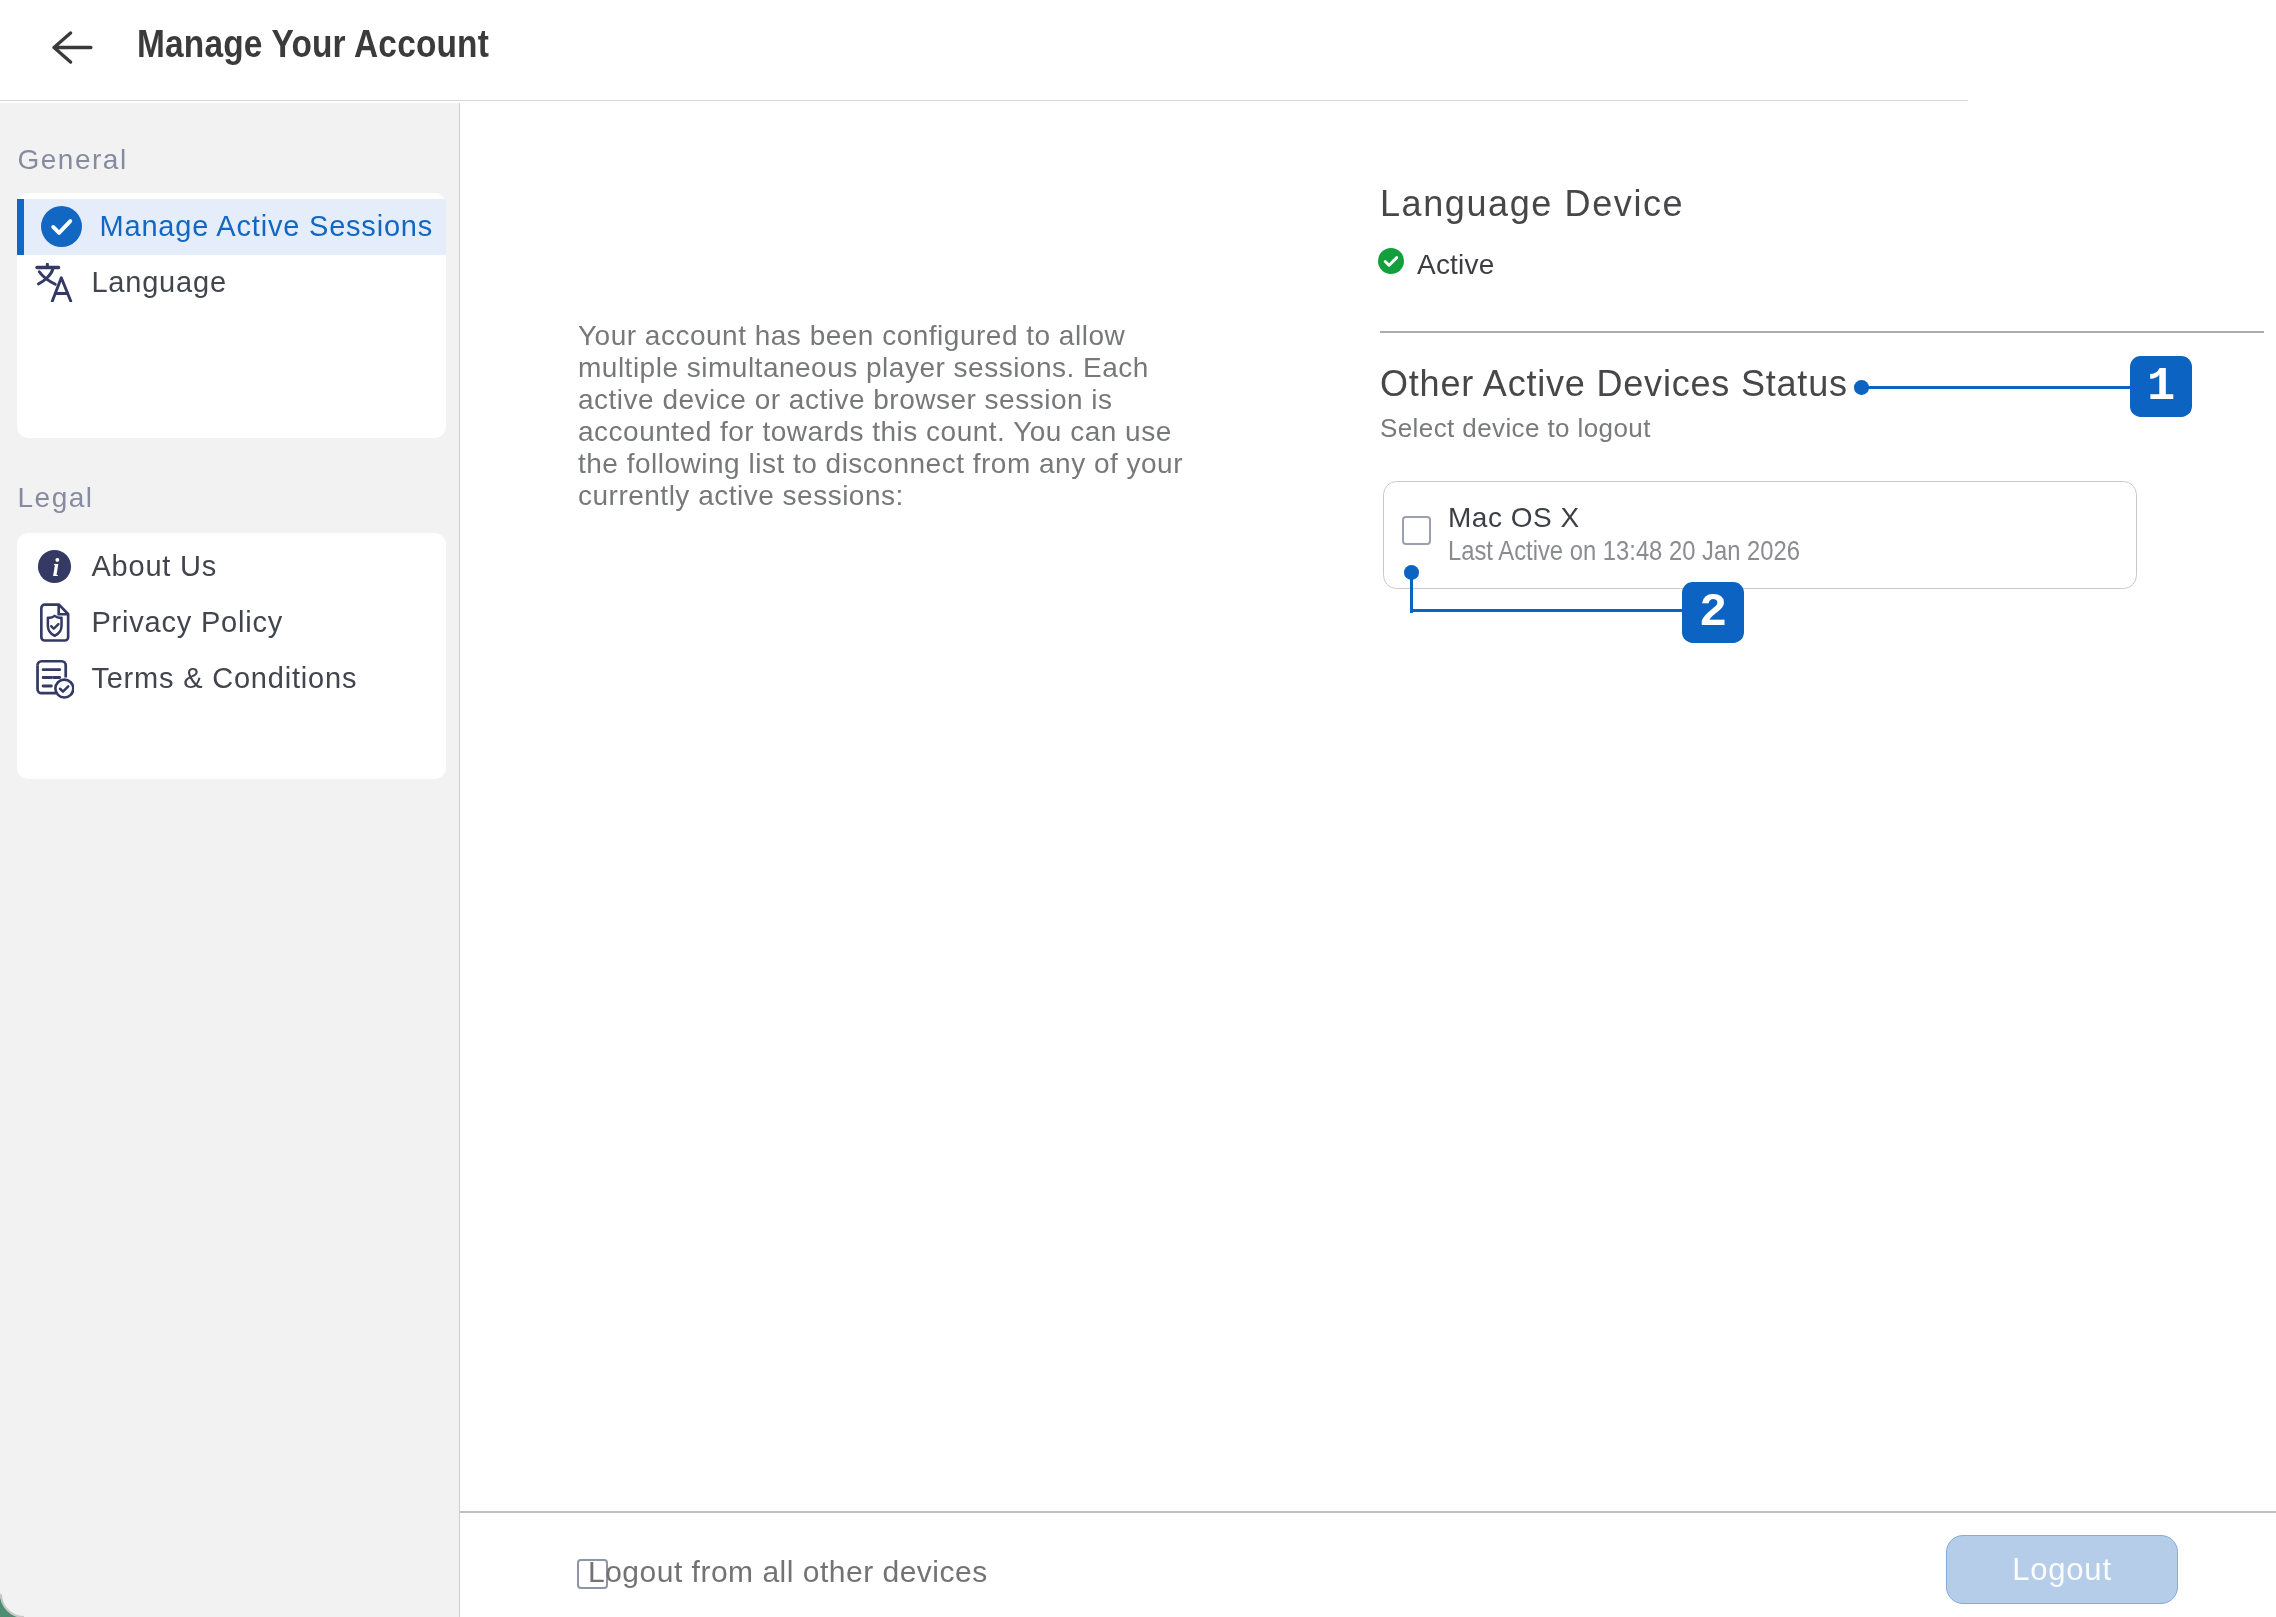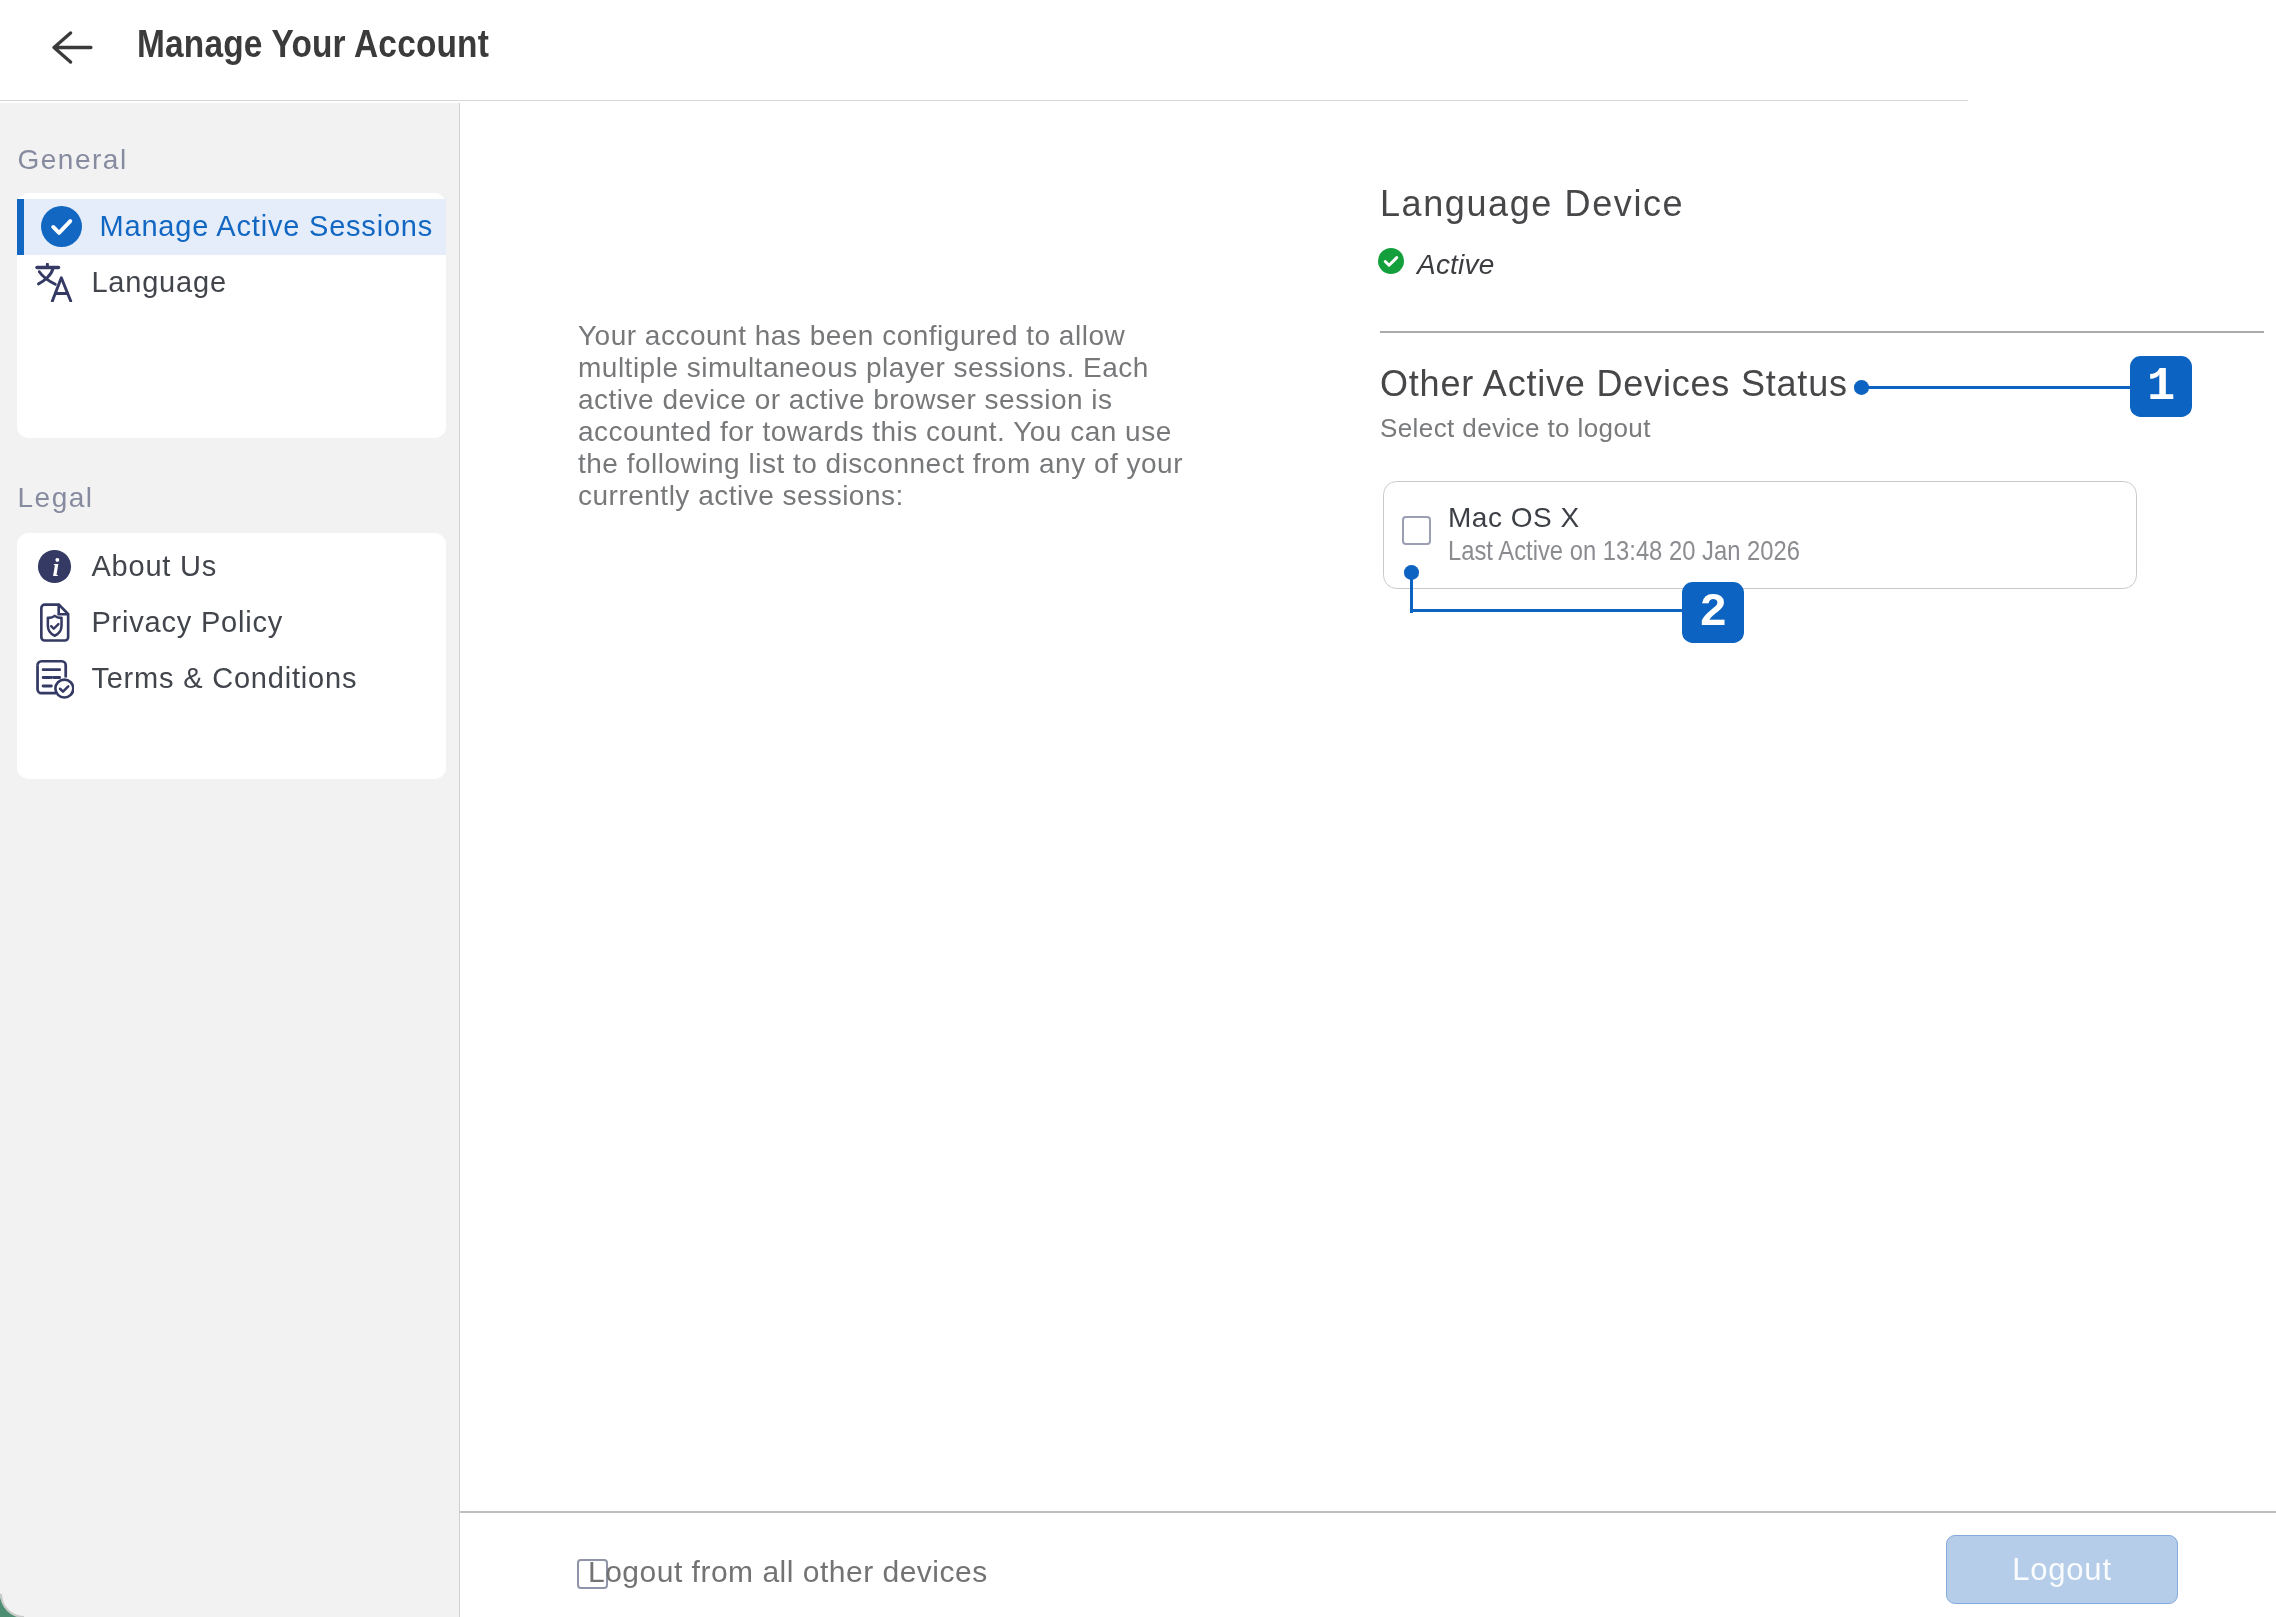--- a/index.html
+++ b/index.html
@@ -27,42 +27,42 @@
   .srow .ic { width:39px; display:flex; justify-content:center; margin-left:18.4px; flex:none; }
   .srow .txt { margin-left:17.5px; font-size:29px; color:#42454c; letter-spacing:0.8px; }
   .srow.active { background:#e4edf9; border-left:7.8px solid #1167c2; }
   .srow.active .ic { margin-left:17.5px; width:41px; }
   .srow.active .txt { margin-left:17.5px; color:#1267c2; }
 
   
   .para { position:absolute; left:578px; top:320px; font-size:28px; line-height:32px; color:#77787a; letter-spacing:0.5px; }
 
   .h2 { position:absolute; font-size:36px; font-weight:400; color:#47474a; letter-spacing:0.8px; }
-  .active-txt { position:absolute; left:1417px; top:249px; font-size:28px; color:#3c3d41; letter-spacing:0.2px;font-style:italic; }
+  .active-txt { position:absolute; left:1417px; top:249px; font-size:28px; color:#3c3d41; letter-spacing:0.2px; }
   .hr1 { position:absolute; left:1380px; top:331px; width:884px; height:1.9px; background:#ababad; }
   .sub { position:absolute; left:1380px; top:413px; font-size:26px; color:#797a7c; letter-spacing:0.4px; }
 
   .devcard { position:absolute; left:1383px; top:481px; width:754px; height:108px;
     border:1.9px solid #c9c9cd; border-radius:13.6px; background:#fff; }
   .cb { position:absolute; border:2.9px solid #9aa0b2; border-radius:3.9px; background:#fff; }
   .devname { position:absolute; left:1448px; top:502px; font-size:28px; font-weight:400; color:#3c3f45; letter-spacing:0.5px; }
   .devlast { position:absolute; left:1448px; top:535px; font-size:28px; color:#8b8c90; letter-spacing:0;
     transform:scaleX(.85); transform-origin:left top; }
 
   .badge { position:absolute; width:62px; height:61px; background:#0d63c2; border-radius:10.7px;
     color:#fff; font-size:47px; font-weight:700; font-family:"Liberation Mono",monospace;
     display:flex; align-items:center; justify-content:center; }
   .cline { position:absolute; background:#0d63c2; }
   .cdot { position:absolute; width:14.6px; height:14.6px; border-radius:50%; background:#0d63c2; }
 
   
   .fdiv { position:absolute; left:460px; top:1511px; width:1817px; height:1.9px; background:#bfbfc1; }
   .flabel { position:absolute; left:588px; top:1555px; font-size:30px; color:#737373; letter-spacing:0.5px; }
   .logout { position:absolute; left:1946px; top:1535px; width:232px; height:69px; background:#b5cde9;
-    border:1.9px solid #85abdc; border-radius:9px; color:#fafcfe; font-size:31px; font-weight:400;
+    border:1.9px solid #85abdc; border-radius:17px; color:#fafcfe; font-size:31px; font-weight:400;
     display:flex; align-items:center; justify-content:center; letter-spacing:0.8px; }
 </style>
 </head>
 <body>
 <div class="page">
 
   <div class="corner-green"></div>
 
   <div class="header">
     <svg class="back" width="43" height="33" viewBox="0 0 44 34">

